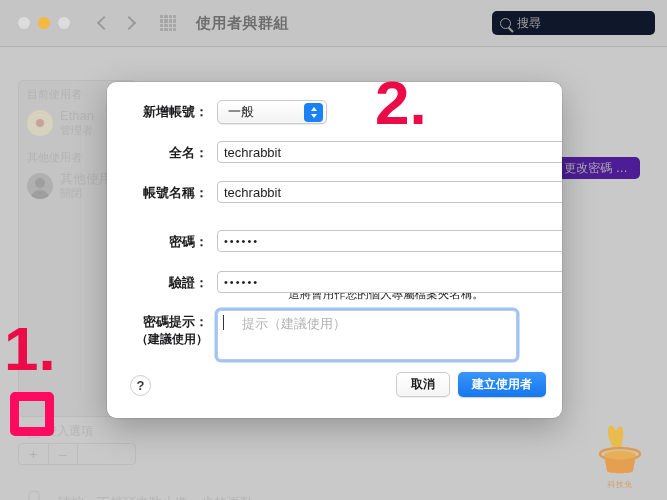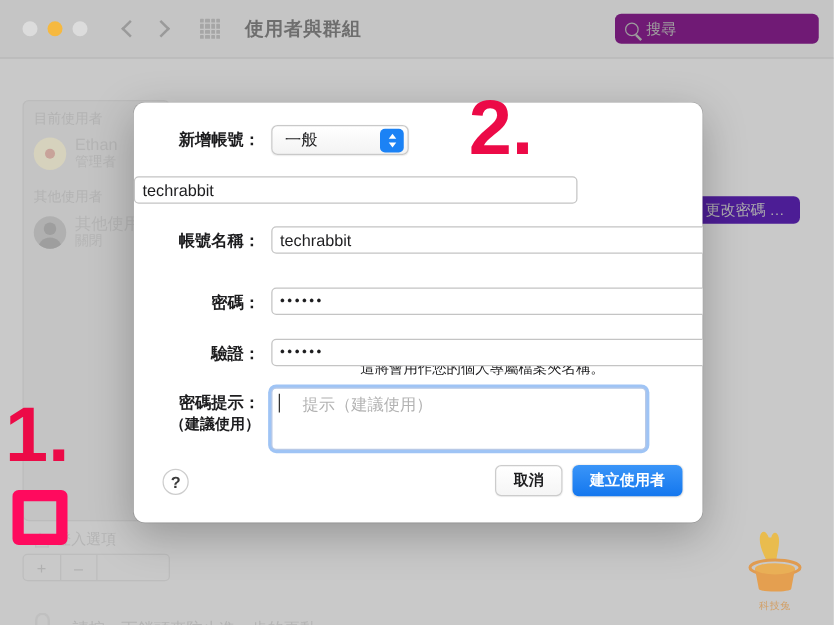--- a/index.html
+++ b/index.html
@@ -53,21 +53,21 @@
 
   #win-title {
     margin-left: 20px;
     font-size: 15px; font-weight: 700;
     color: #6e6e6e; letter-spacing: .5px;
   }
 
   #search-field {
     position: absolute; right: 12px; top: 11px;
     width: 163px; height: 24px;
-    background: #701a75;
+    background: #0f172a;
     border-radius: 5px;
     display: flex; align-items: center; gap: 6px;
     padding-left: 8px;
   }
   #search-field .mag {
     width: 11px; height: 11px; border: 1.6px solid #9d9d9d;
     border-radius: 50%; position: relative; flex: none;
   }
   #search-field .mag::after {
     content: ""; position: absolute; right: -4px; bottom: -3px;
@@ -425,20 +425,21 @@
       <div id="popup">
         <span>一般</span>
         <span id="popup-arrows">
           <i class="up"></i>
             <i class="down"></i>
         </span>
       </div>
     </div>
 
     <div class="form-row" style="left:0; top:59px;">
+      <div class="f-label">全名：</div>
       <input class="txt" type="text" value="techrabbit" style="">
     </div>
 
     <div class="form-row" style="left:0; top:99px;">
       <div class="f-label">帳號名稱：</div>
       <input class="txt" type="text" value="techrabbit" style="">
     </div>
 
     <div id="fullname-hint">這將會用作您的個人專屬檔案夾名稱。</div>
 

